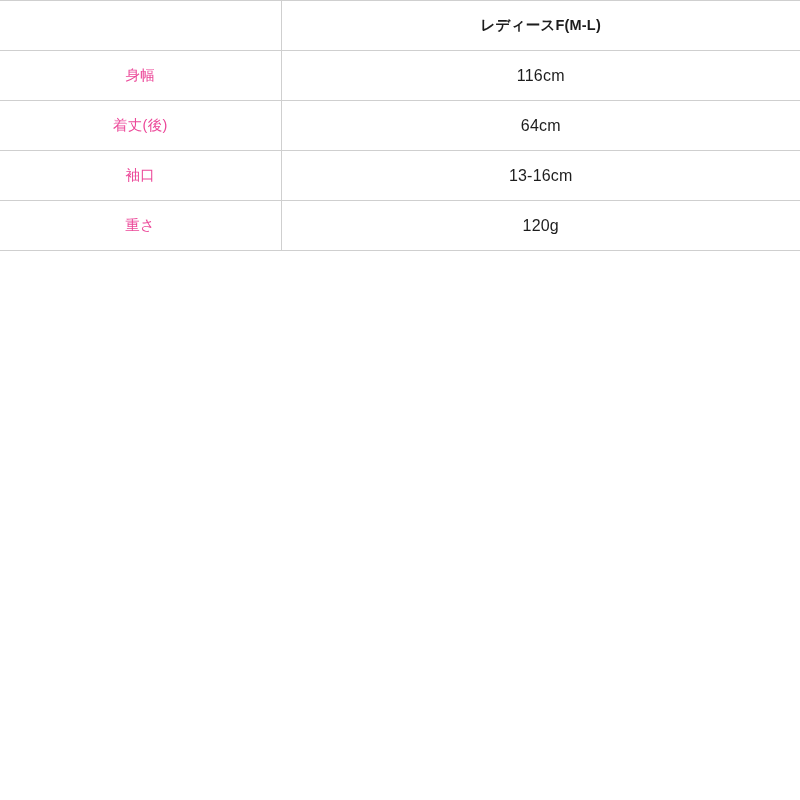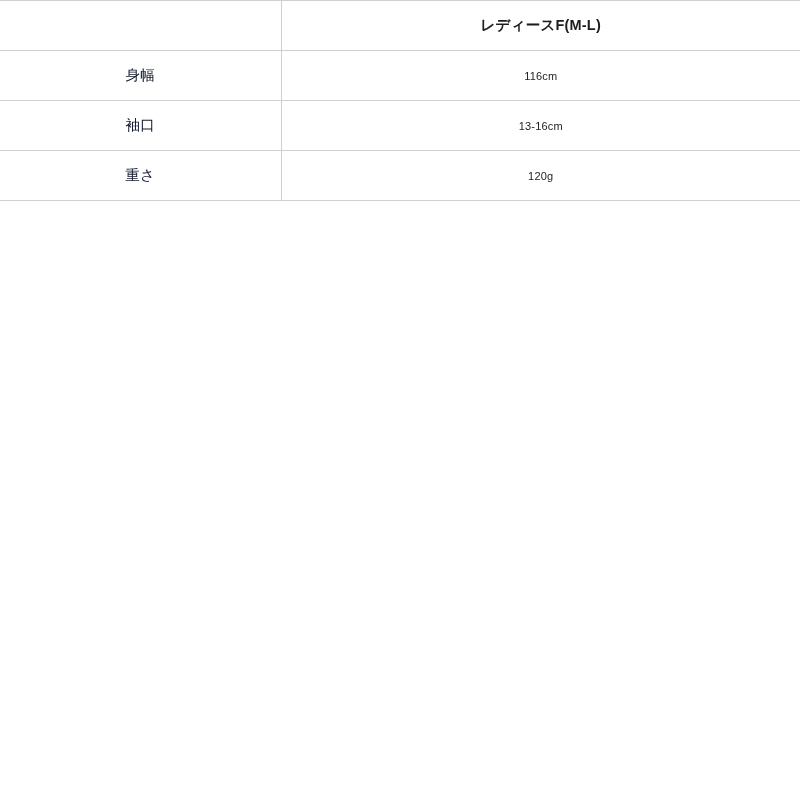--- a/index.html
+++ b/index.html
@@ -57,26 +57,26 @@
   tr.header-row th.col-head {
     font-weight: bold;
     font-size: 14.5px;
     letter-spacing: 0.2px;
   }
 
   
   tr.data-row th.row-label {
     height: 49px;
     font-size: 14.5px;
-    color: #0f172a;
+    color: #ec4899;
     letter-spacing: 0.3px;
   }
   tr.data-row td.row-value {
     height: 49px;
-    font-size: 11px;
+    font-size: 16px;
     color: #1d1d1d;
     letter-spacing: 0.2px;
   }
   .blank-area {
     width: 800px;
     background: #ffffff;
   }
 </style>
 </head>
 <body>
@@ -93,20 +93,24 @@
         <th class="corner"></th>
         <th class="col-head">レディースF(M-L)</th>
       </tr>
     </thead>
     <tbody>
       <tr class="data-row">
         <th class="row-label">身幅</th>
         <td class="row-value">116cm</td>
       </tr>
       <tr class="data-row">
+        <th class="row-label">着丈(後)</th>
+        <td class="row-value">64cm</td>
+      </tr>
+      <tr class="data-row">
         <th class="row-label">袖口</th>
         <td class="row-value">13-16cm</td>
       </tr>
       <tr class="data-row">
         <th class="row-label">重さ</th>
         <td class="row-value">120g</td>
       </tr>
     </tbody>
   </table>
 

